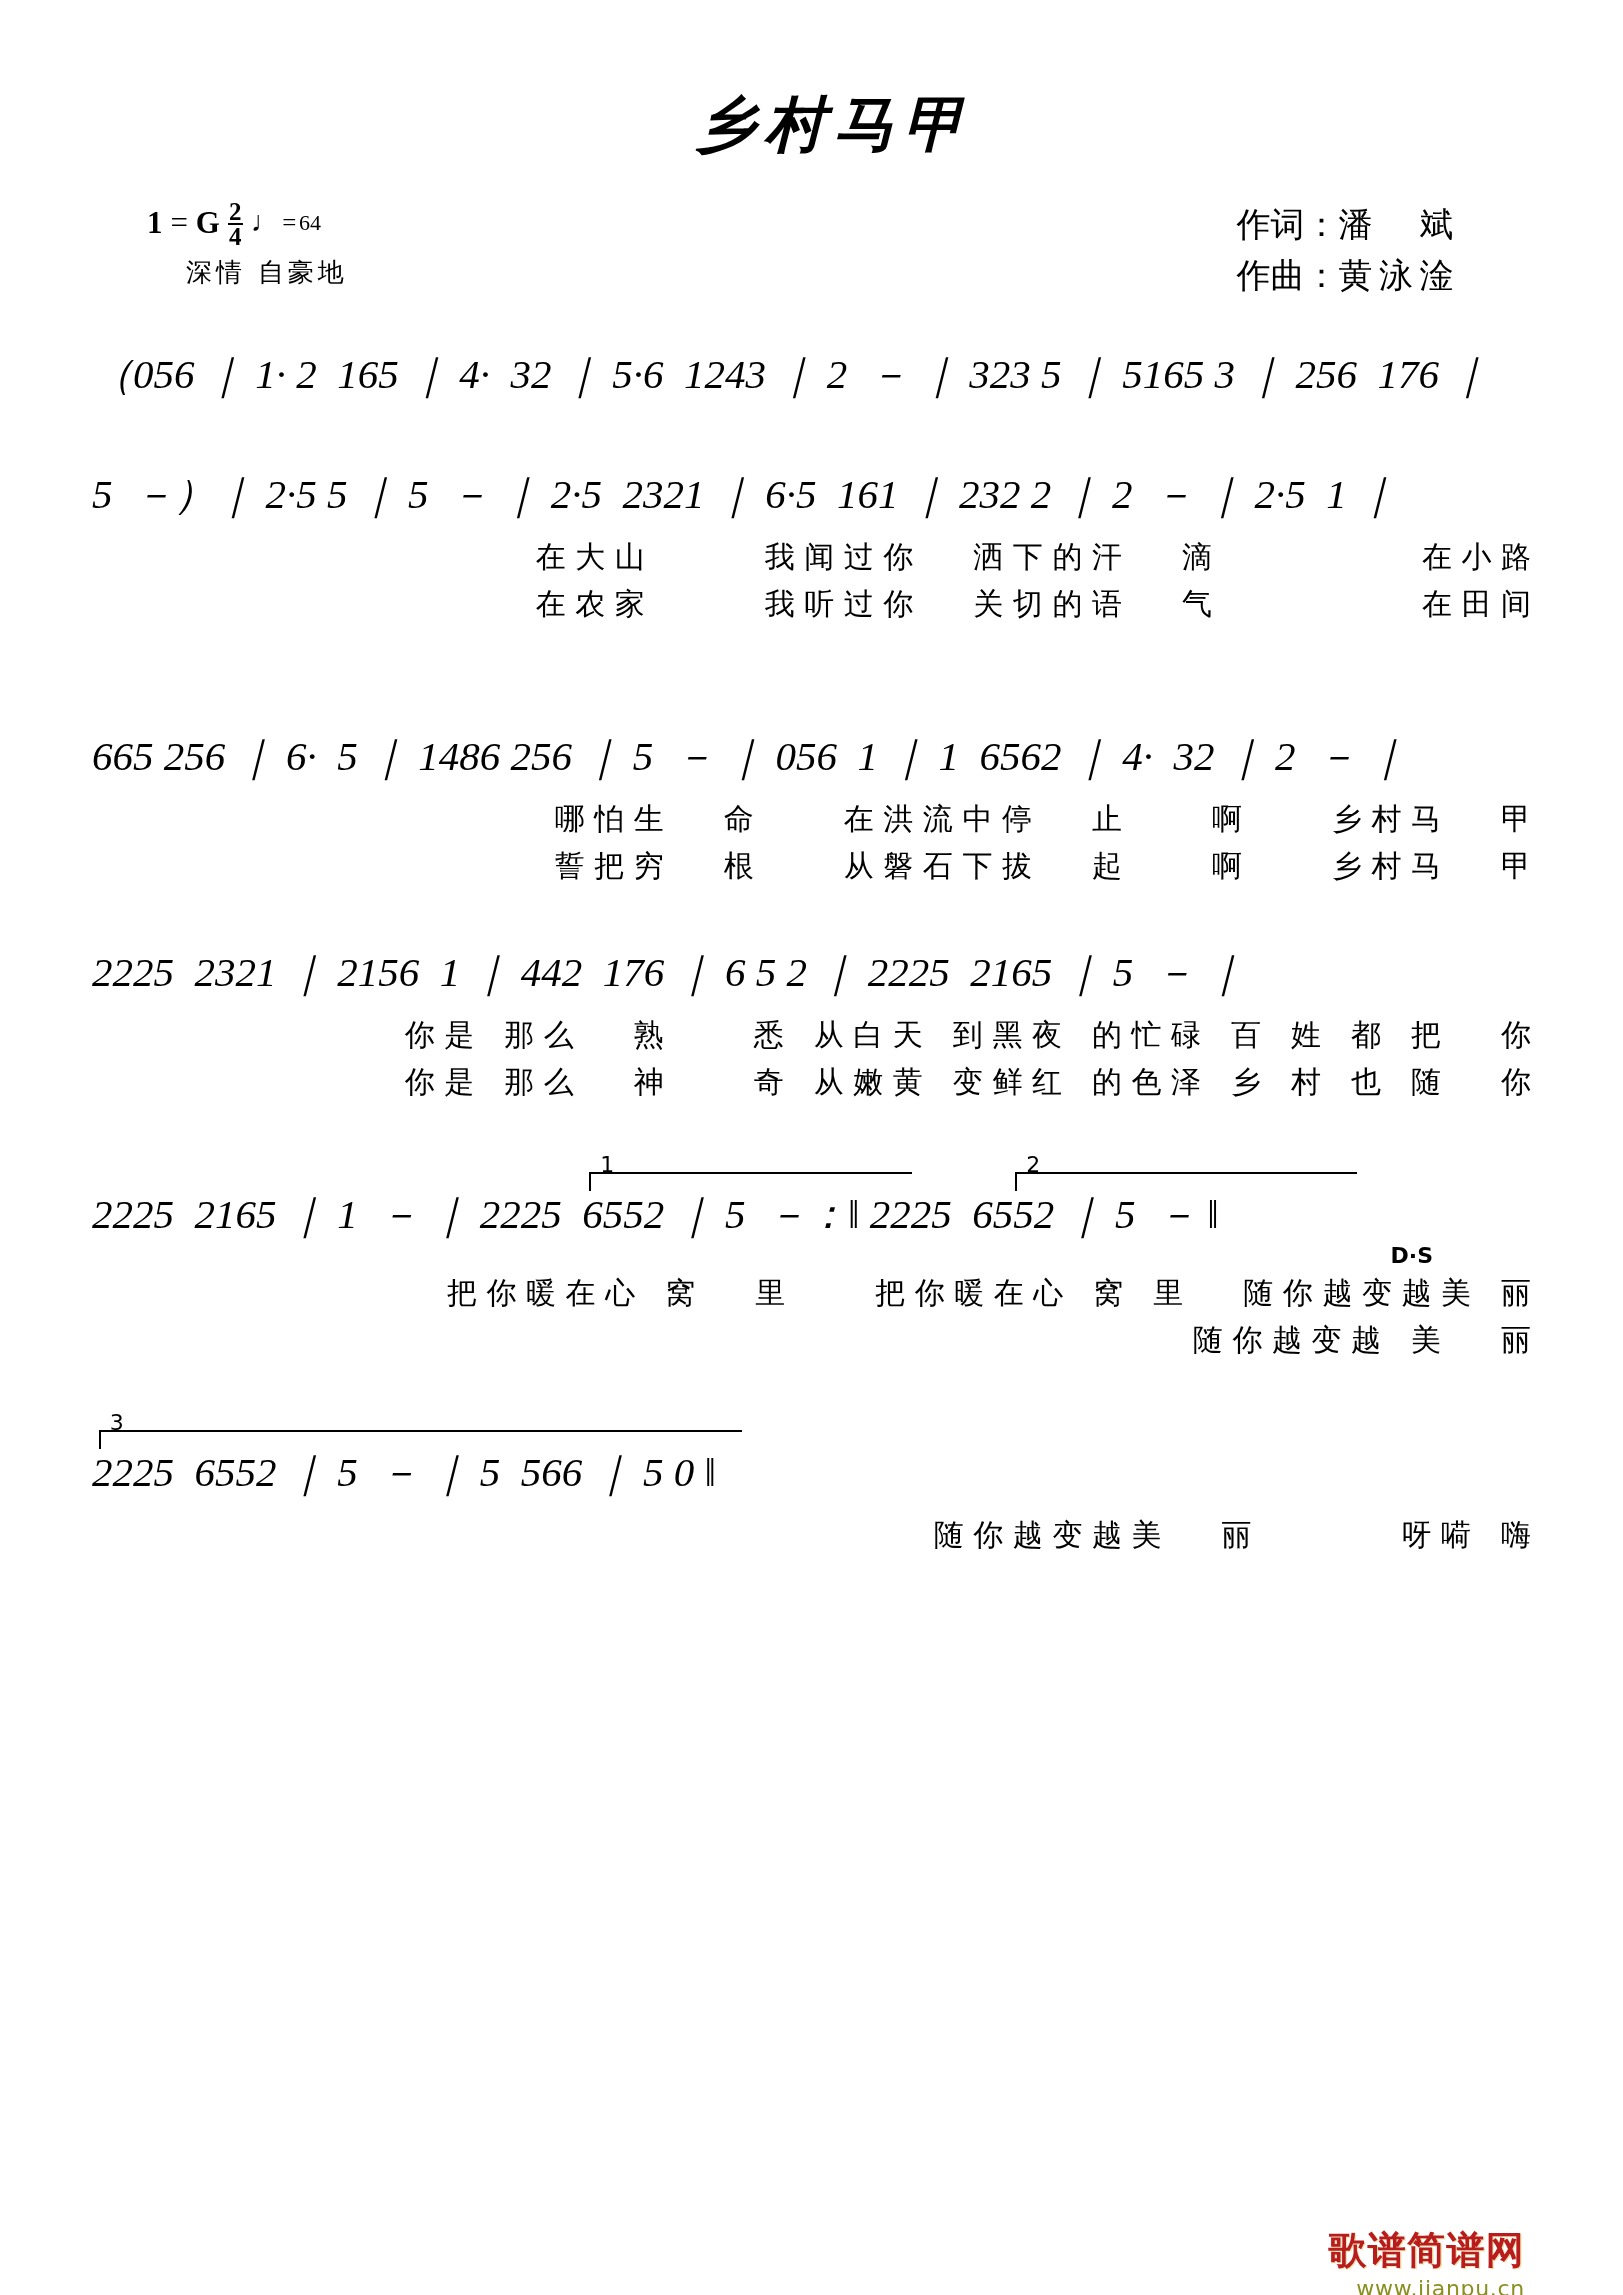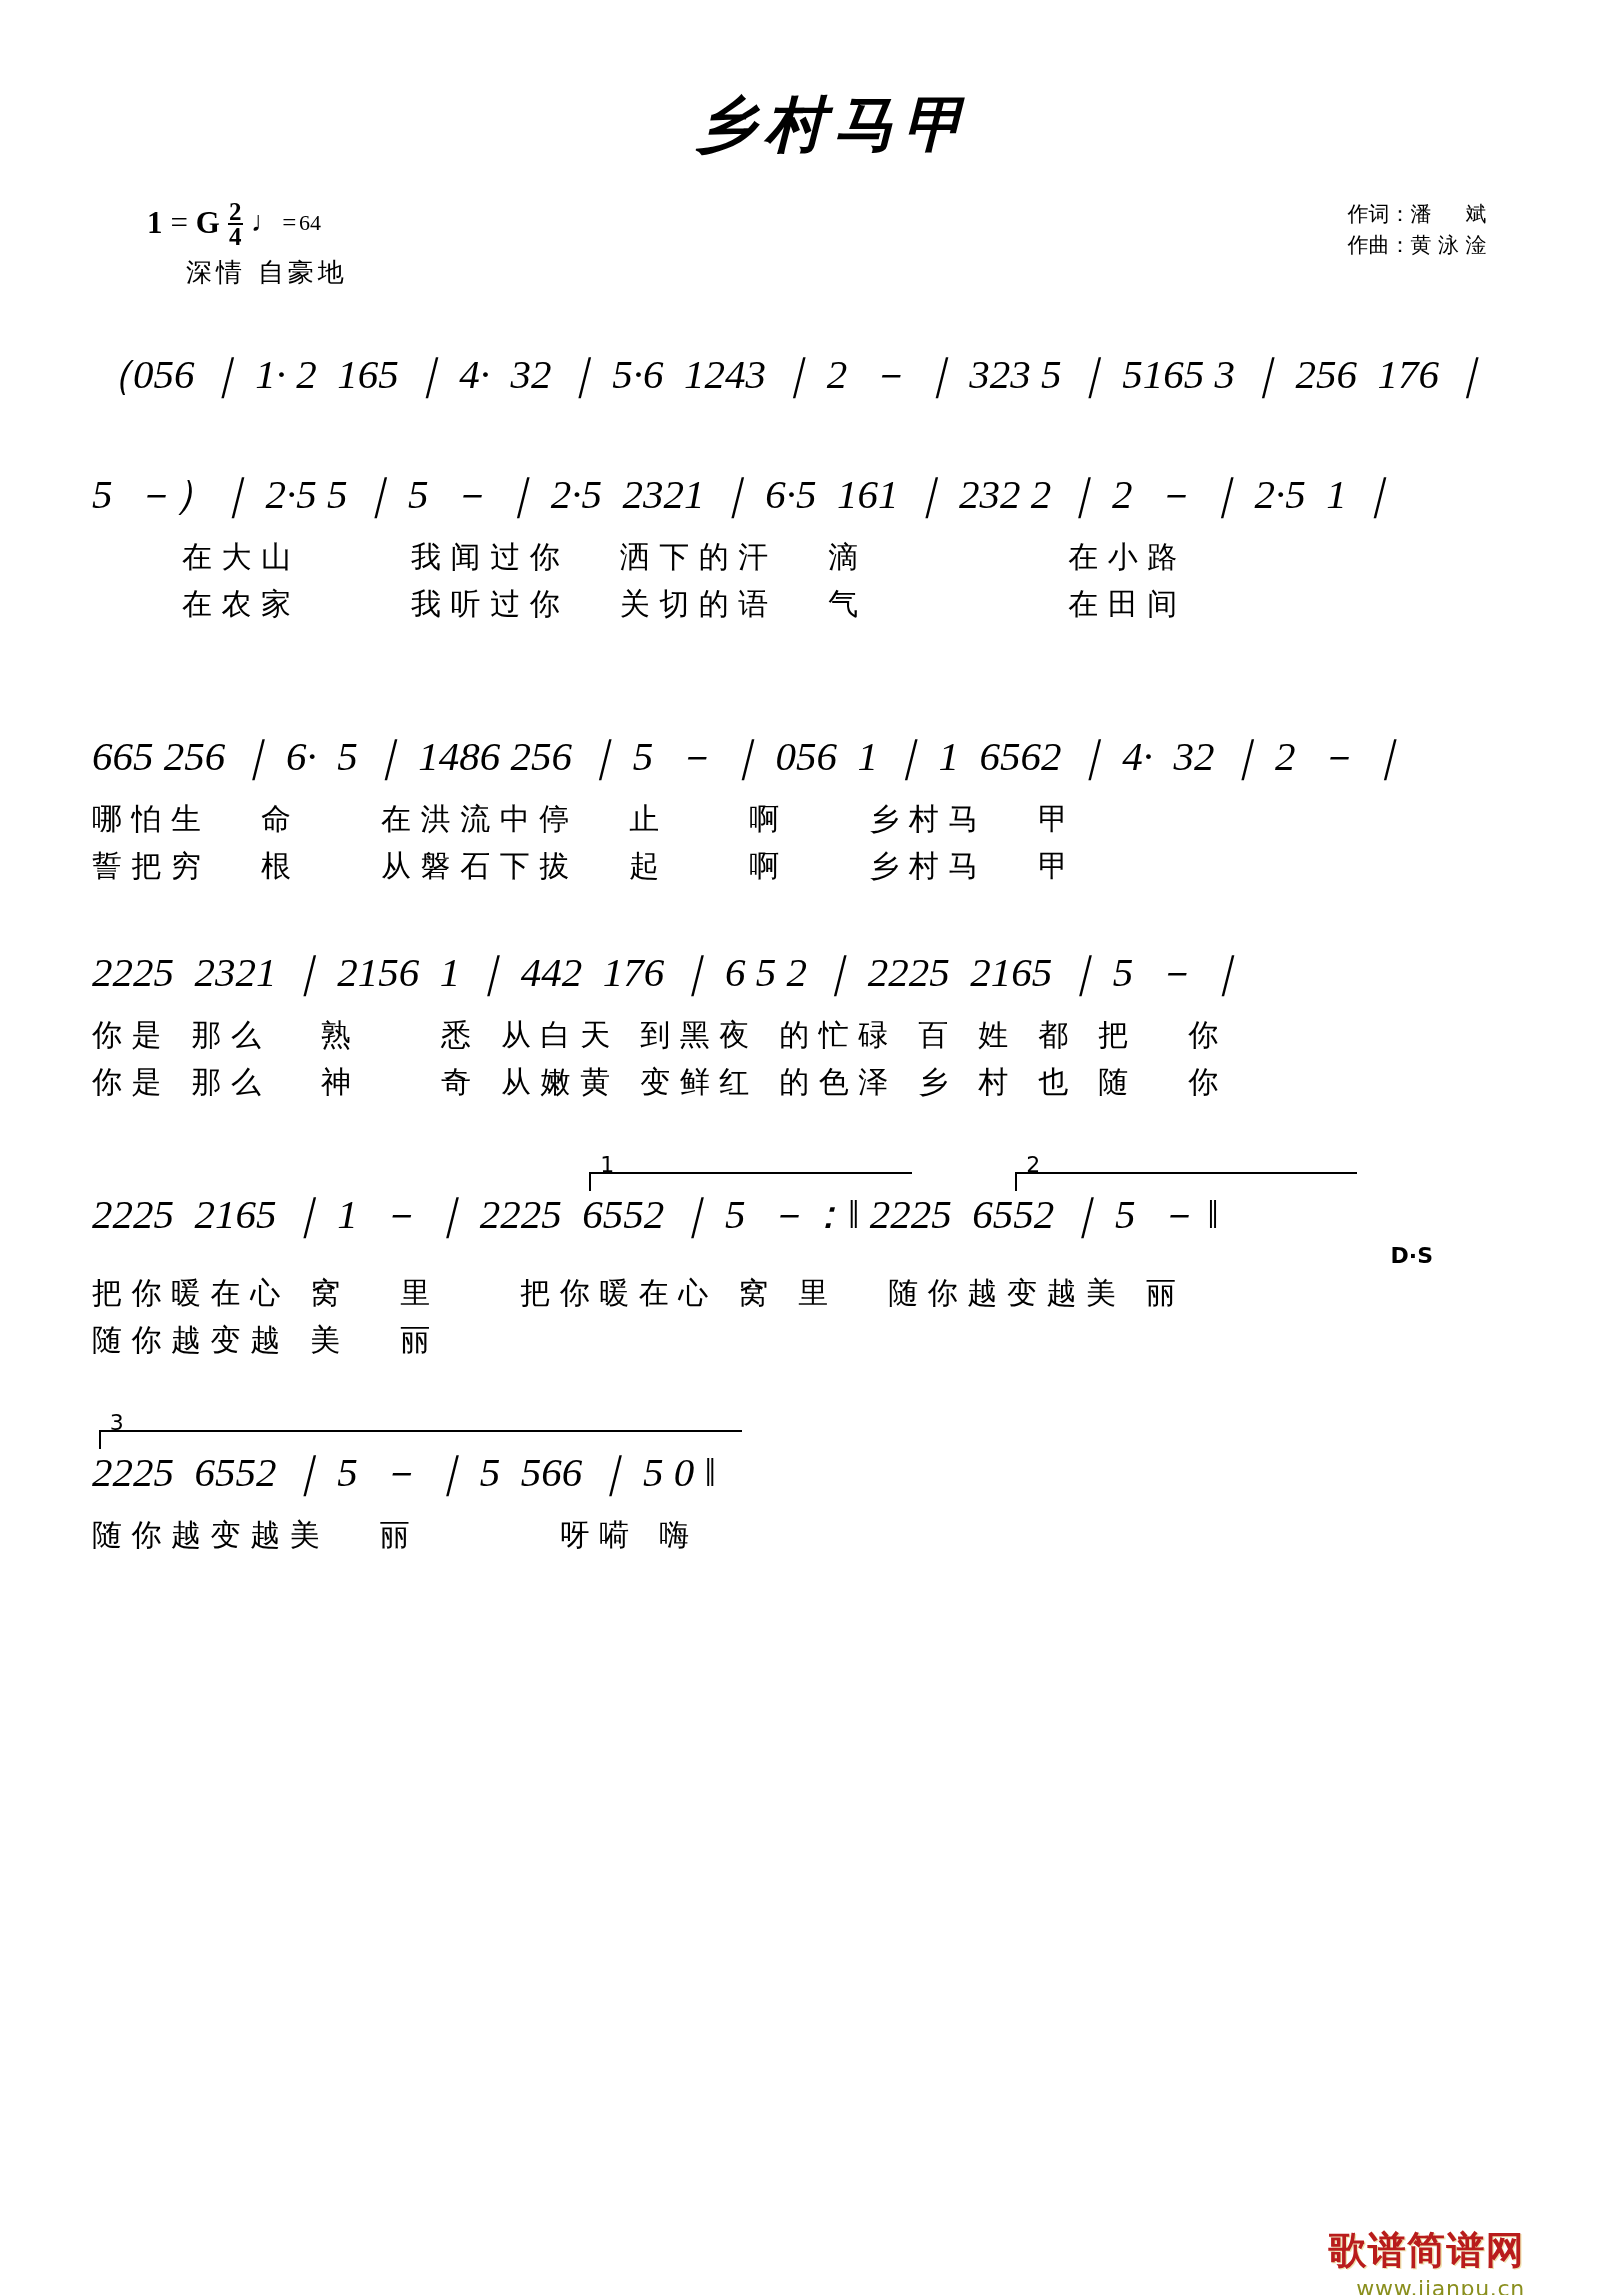--- a/index.html
+++ b/index.html
@@ -69,24 +69,24 @@
   .note-glyph{font-size:29px;line-height:1;position:relative;top:-1.3px;}
   .mood{
     margin-top:8px;
     margin-left:39px;
     font-family:"DejaVu Sans", sans-serif;
     font-size:26px;
     letter-spacing:3.9px;
   }
   .credits{
     position:absolute;
-    right:130px;
+    right:163px;
     top:6.5px;
     font-family:"DejaVu Sans", sans-serif;
-    font-size:21px;
+    font-size:34px;
     line-height:1.5;
     text-align:left;
   }
   .credits div span.nm{letter-spacing:6.5px;}
   
   .score{
     margin-top:39px;
     padding:0 92px 0 92px;
   }
   .system{
@@ -103,20 +103,21 @@
     position:relative;
     font-style:italic;
   }
   .lyricline{
     font-family:"DejaVu Sans", sans-serif;
     font-size:30px;
     white-space:pre;
     letter-spacing:0px;
     line-height:1.5;
     height:47px;
+    text-align:right;
   }
   .lyrics{margin-top:2.6px;margin-bottom:6.5px;}
   .sys-gap{height:46px;}
   .watermark{
     position:absolute;
     right:98px;
     bottom:79px;
     text-align:right;
     font-family:"DejaVu Sans", sans-serif;
   }

